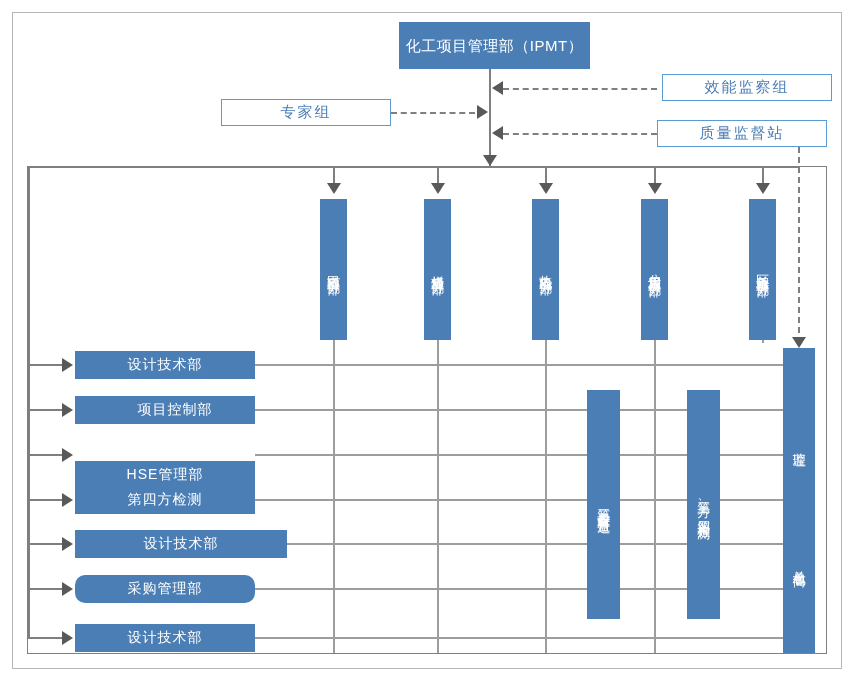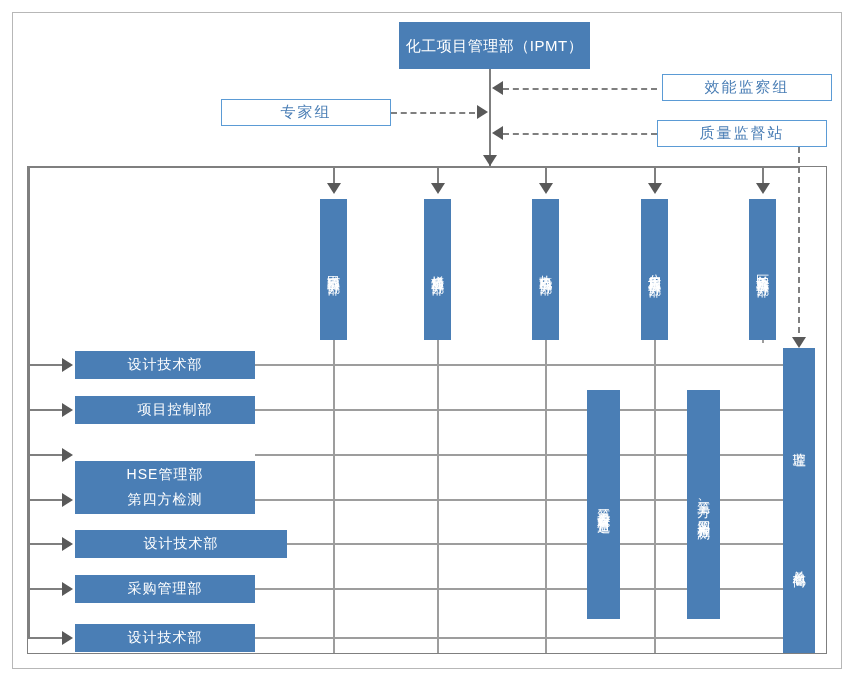--- a/index.html
+++ b/index.html
@@ -156,21 +156,21 @@
   </div>
   <div class="box box-filled" style="left:75px;top:461px;width:180px;height:28px;">
     <span class="t-dept">HSE管理部</span>
   </div>
   <div class="box box-filled" style="left:75px;top:486px;width:180px;height:28px;">
     <span class="t-dept">第四方检测</span>
   </div>
   <div class="box box-filled" style="left:75px;top:530px;width:212px;height:28px;">
     <span class="t-dept">设计技术部</span>
   </div>
-  <div class="box box-filled" style="left:75px;top:575px;width:180px;height:28px;">
+  <div class="box box-filled" style="left:75px;top:575px;width:180px;height:28px;border-radius:10px;">
     <span class="t-dept">采购管理部</span>
   </div>
   <div class="box box-filled" style="left:75px;top:624px;width:180px;height:28px;">
     <span class="t-dept">设计技术部</span>
   </div>
 
   <div class="vbox" style="left:587px;top:390px;width:33px;height:229px;">
     <span class="vtext">第三方设备材料监造</span>
   </div>
   <div class="vbox" style="left:687px;top:390px;width:33px;height:229px;">

